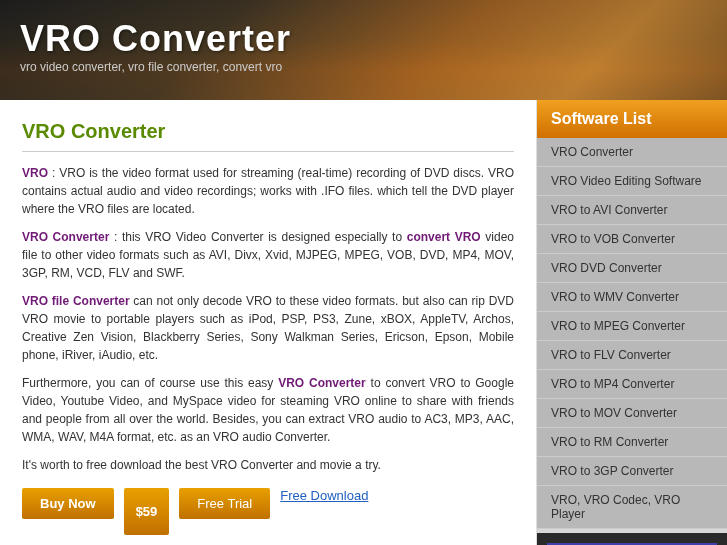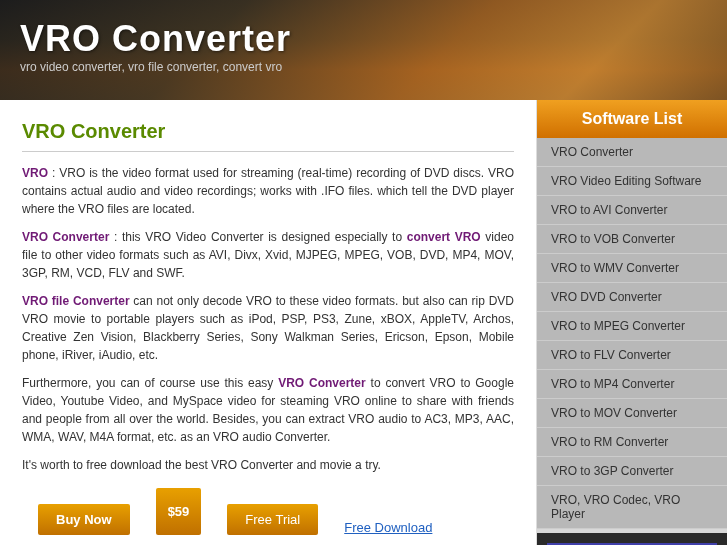--- a/index.html
+++ b/index.html
@@ -71,23 +71,23 @@
       text-align: justify;
     }
     .content-body p strong {
       font-weight: bold;
       color: #701a75;
     }
 
     
     .buttons-row {
       display: flex;
-      align-items: flex-end;
-      gap: 26px;
-      margin: 14px 0 10px 16px;
+      align-items: flex-start;
+      gap: 10px;
+      margin: 14px 0 10px 0;
     }
     .btn-buy {
       background: linear-gradient(to bottom, #e8a000, #c07000);
       color: #ffffff;
       font-weight: bold;
       font-size: 13px;
       padding: 8px 18px;
       border: none;
       cursor: pointer;
       border-radius: 2px;
@@ -135,21 +135,21 @@
       padding: 0;
       flex-shrink: 0;
     }
 
     .sidebar-header {
       background: linear-gradient(to bottom, #f0a020, #d07000);
       color: #ffffff;
       font-size: 16px;
       font-weight: bold;
       padding: 10px 14px;
-      text-align: center;
+      text-align: left;
     }
 
     .sidebar-item {
       display: block;
       background: #b8b8b8;
       color: #333333;
       font-size: 12px;
       padding: 7px 14px;
       border-bottom: 1px solid #cccccc;
       cursor: pointer;
@@ -216,22 +216,22 @@
 
   </div>
 
   <div class="sidebar">
     <div class="sidebar-header">Software List</div>
 
     <a class="sidebar-item">VRO Converter</a>
     <a class="sidebar-item">VRO Video Editing Software</a>
     <a class="sidebar-item">VRO to AVI Converter</a>
     <a class="sidebar-item">VRO to VOB Converter</a>
+    <a class="sidebar-item">VRO DVD Converter</a>
     <a class="sidebar-item">VRO to WMV Converter</a>
-    <a class="sidebar-item">VRO DVD Converter</a>
     <a class="sidebar-item">VRO to MPEG Converter</a>
     <a class="sidebar-item">VRO to FLV Converter</a>
     <a class="sidebar-item">VRO to MP4 Converter</a>
     <a class="sidebar-item">VRO to MOV Converter</a>
     <a class="sidebar-item">VRO to RM Converter</a>
     <a class="sidebar-item">VRO to 3GP Converter</a>
     <a class="sidebar-item">VRO, VRO Codec, VRO Player</a>
 
     <div class="sidebar-ad">
       <div class="ad-box">

